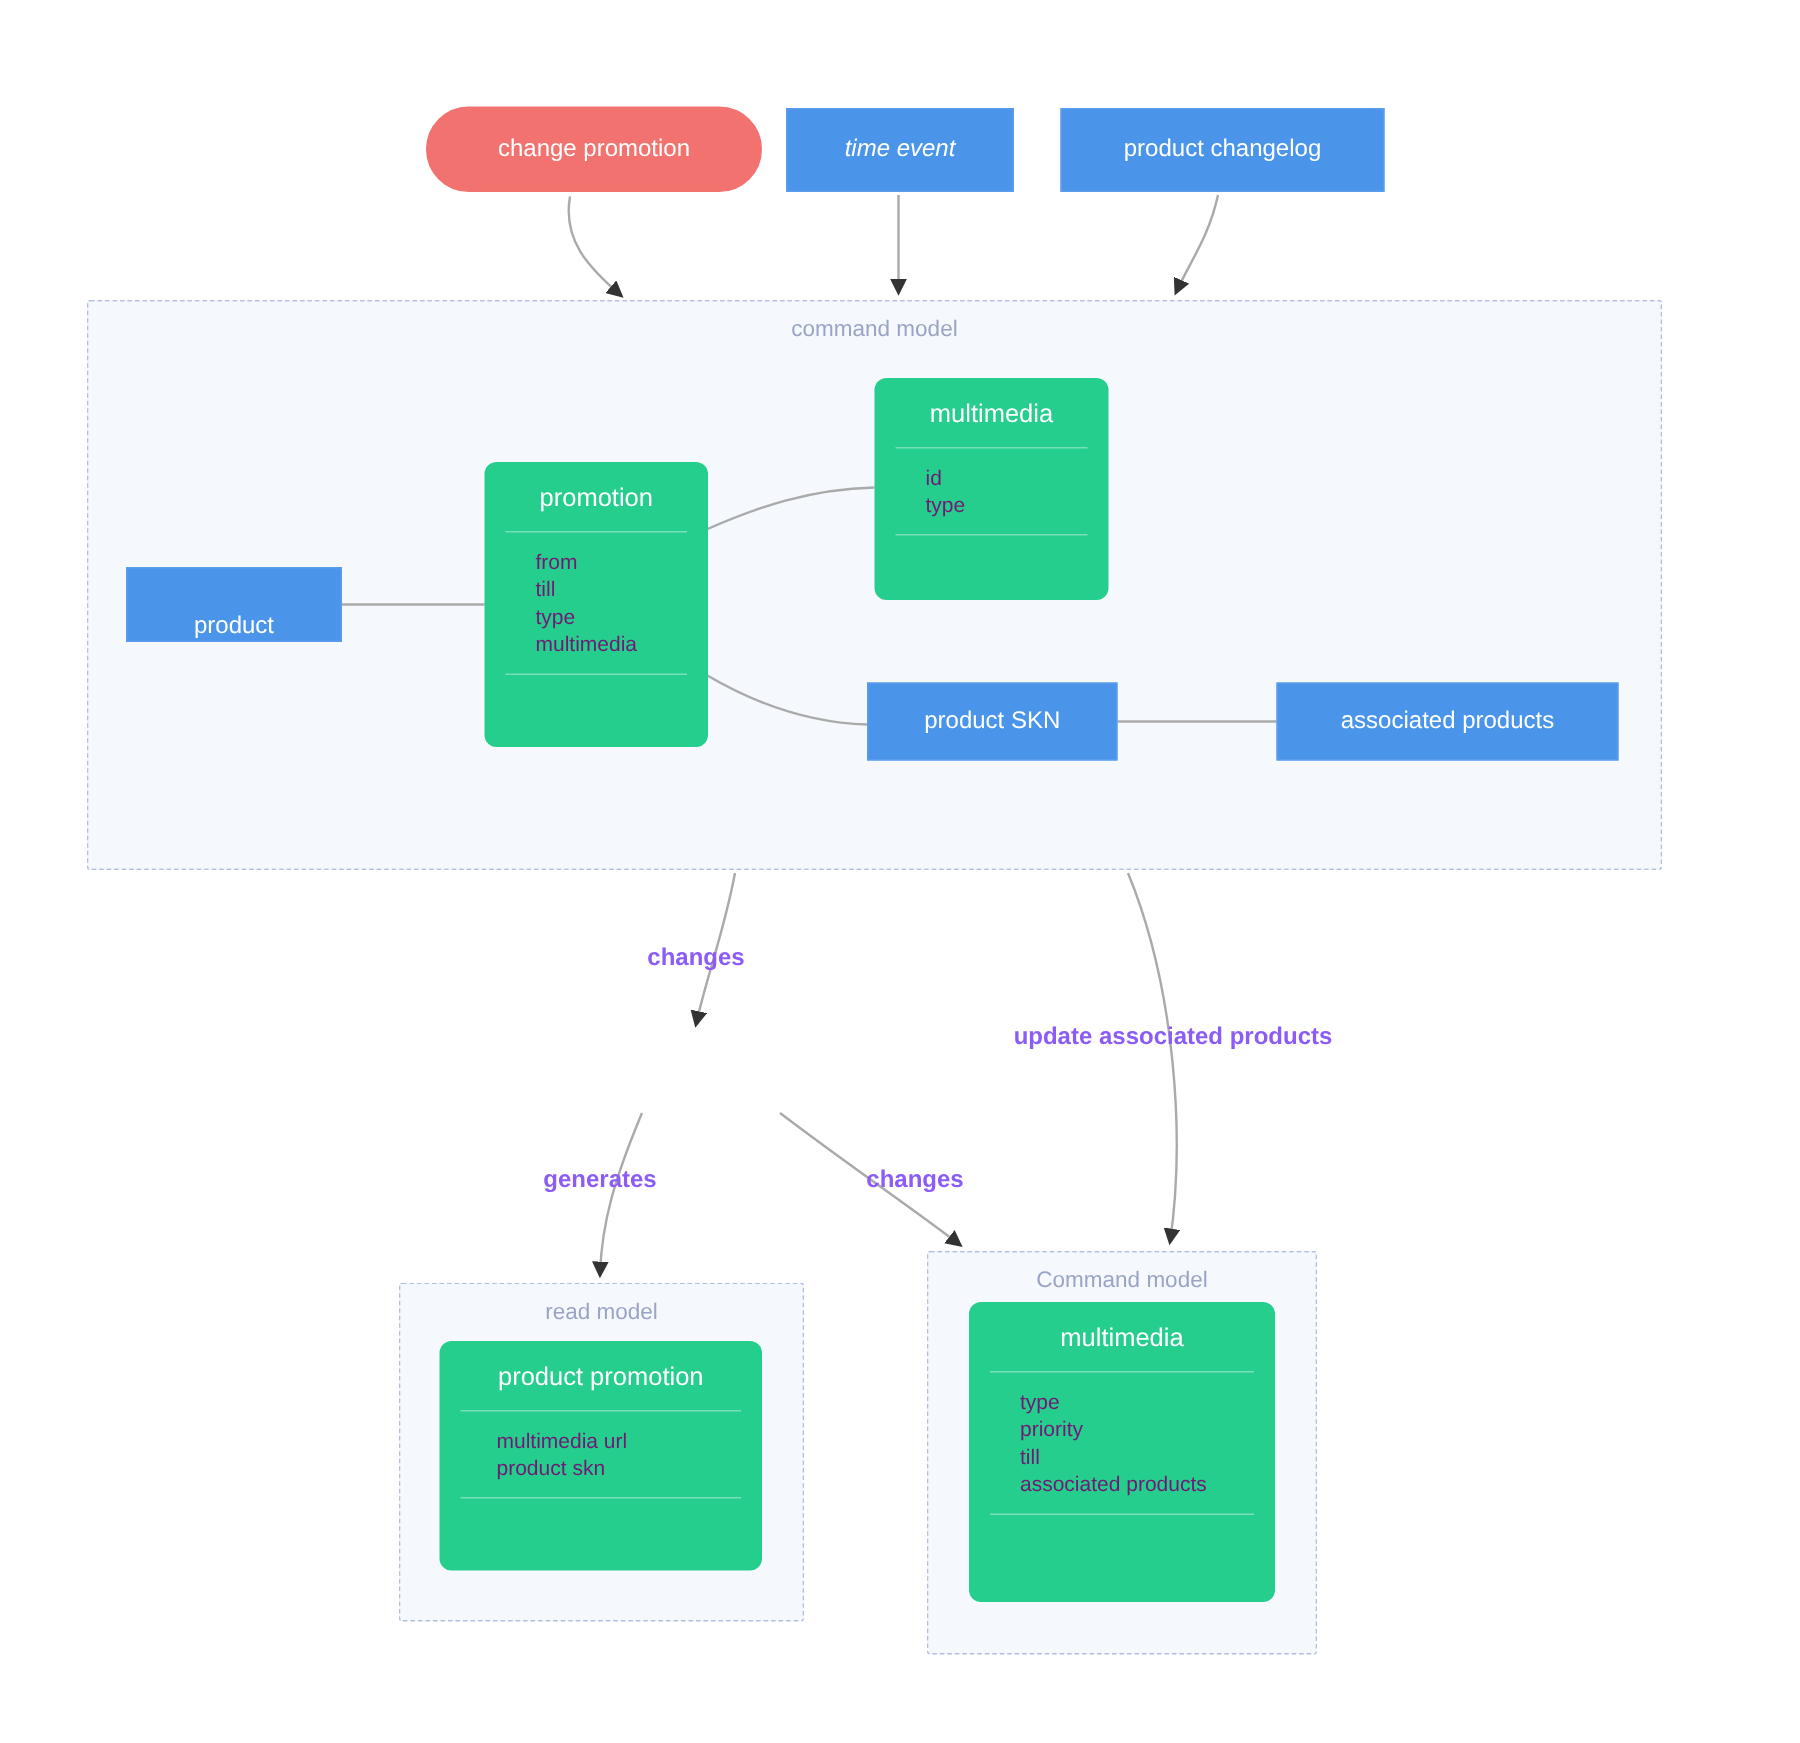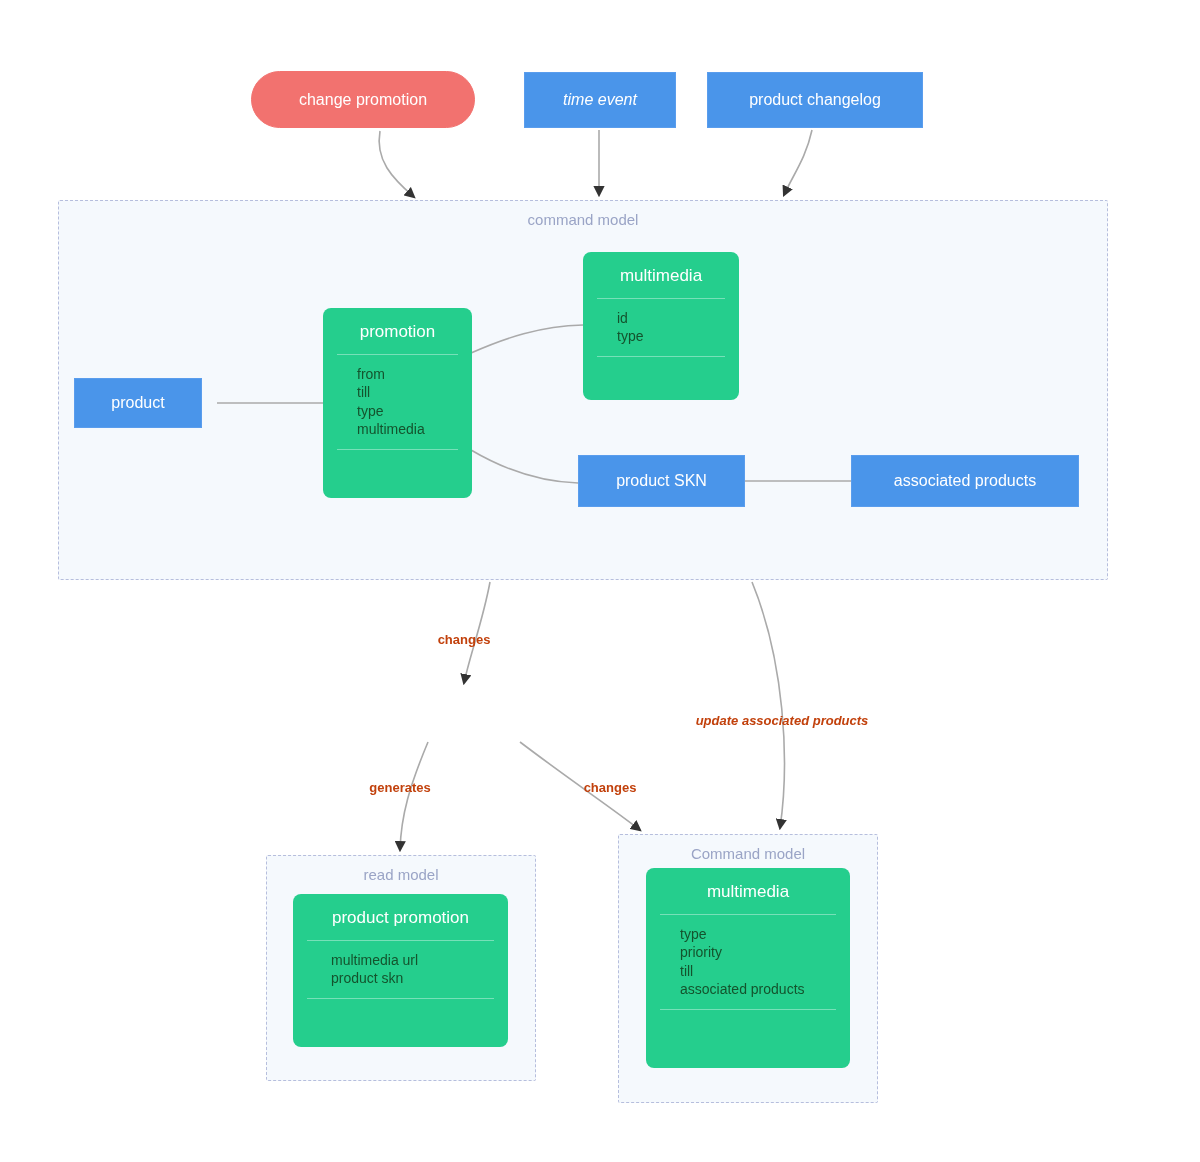--- a/index.html
+++ b/index.html
@@ -86,36 +86,36 @@
   }
   .entity-rule {
     height: 1px;
     background: rgba(255,255,255,0.38);
     margin: 0 14px;
   }
   .entity-attrs {
     padding: 10px 0 10px 34px;
     font-size: 14px;
     line-height: 1.17;
-    color: #14532d;
+    color: #701a75;
     font-family: "Liberation Sans", sans-serif;
   }
   .entity-attrs div {
     padding: 1px 0;
   }
   .entity-methods {
     flex: 1 1 auto;
     min-height: 24px;
   }
   
   .edge-label {
     position: absolute;
-    font-size: 13px;
+    font-size: 16px;
     font-weight: bold;
-    color: #c2410c;
+    color: #8b5cf6;
     font-family: "Liberation Sans", sans-serif;
     white-space: nowrap;
     transform: translate(-50%, -50%);
   }
 </style>
 </head>
 <body>
 
 <div id="canvas">
 
@@ -155,37 +155,37 @@
     <path d="M 490 582 C 483 620, 470 655, 464 683" fill="none" stroke="#aaaaaa" stroke-width="1.6" marker-end="url(#arrow)"></path>
 
     <path d="M 752 582 C 784 660, 790 760, 780 828" fill="none" stroke="#aaaaaa" stroke-width="1.6" marker-end="url(#arrow)"></path>
 
     <path d="M 428 742 C 410 785, 401 815, 400 850" fill="none" stroke="#aaaaaa" stroke-width="1.6" marker-end="url(#arrow)"></path>
 
     <path d="M 520 742 C 570 780, 612 808, 640 830" fill="none" stroke="#aaaaaa" stroke-width="1.6" marker-end="url(#arrow)"></path>
   </svg>
 
   <div class="edge-label" style="left:464px; top:639px;">changes</div>
-  <div class="edge-label" style="left:782px; top:720px;font-style:italic;">update associated products</div>
+  <div class="edge-label" style="left:782px; top:692px;">update associated products</div>
   <div class="edge-label" style="left:400px; top:787px;">generates</div>
   <div class="edge-label" style="left:610px; top:787px;">changes</div>
 
-  <div class="node red" style="left:251px; top:71px; width:224px; height:57px;">
+  <div class="node red" style="left:284px; top:71px; width:224px; height:57px;">
     <span>change promotion</span>
   </div>
 
   <div class="node blue" style="left:524px; top:72px; width:152px; height:56px;font-style:italic;">
     <span>time event</span>
   </div>
 
   <div class="node blue" style="left:707px; top:72px; width:216px; height:56px;">
     <span>product changelog</span>
   </div>
 
-  <div class="node blue" style="left:74px; top:378px; width:128px; height:50px;">
+  <div class="node blue" style="left:84px; top:378px; width:144px; height:50px;align-items:flex-end;">
     <span>product</span>
   </div>
 
   <div class="node blue" style="left:578px; top:455px; width:167px; height:52px;">
     <span>product SKN</span>
   </div>
 
   <div class="node blue" style="left:851px; top:455px; width:228px; height:52px;">
     <span>associated products</span>
   </div>

